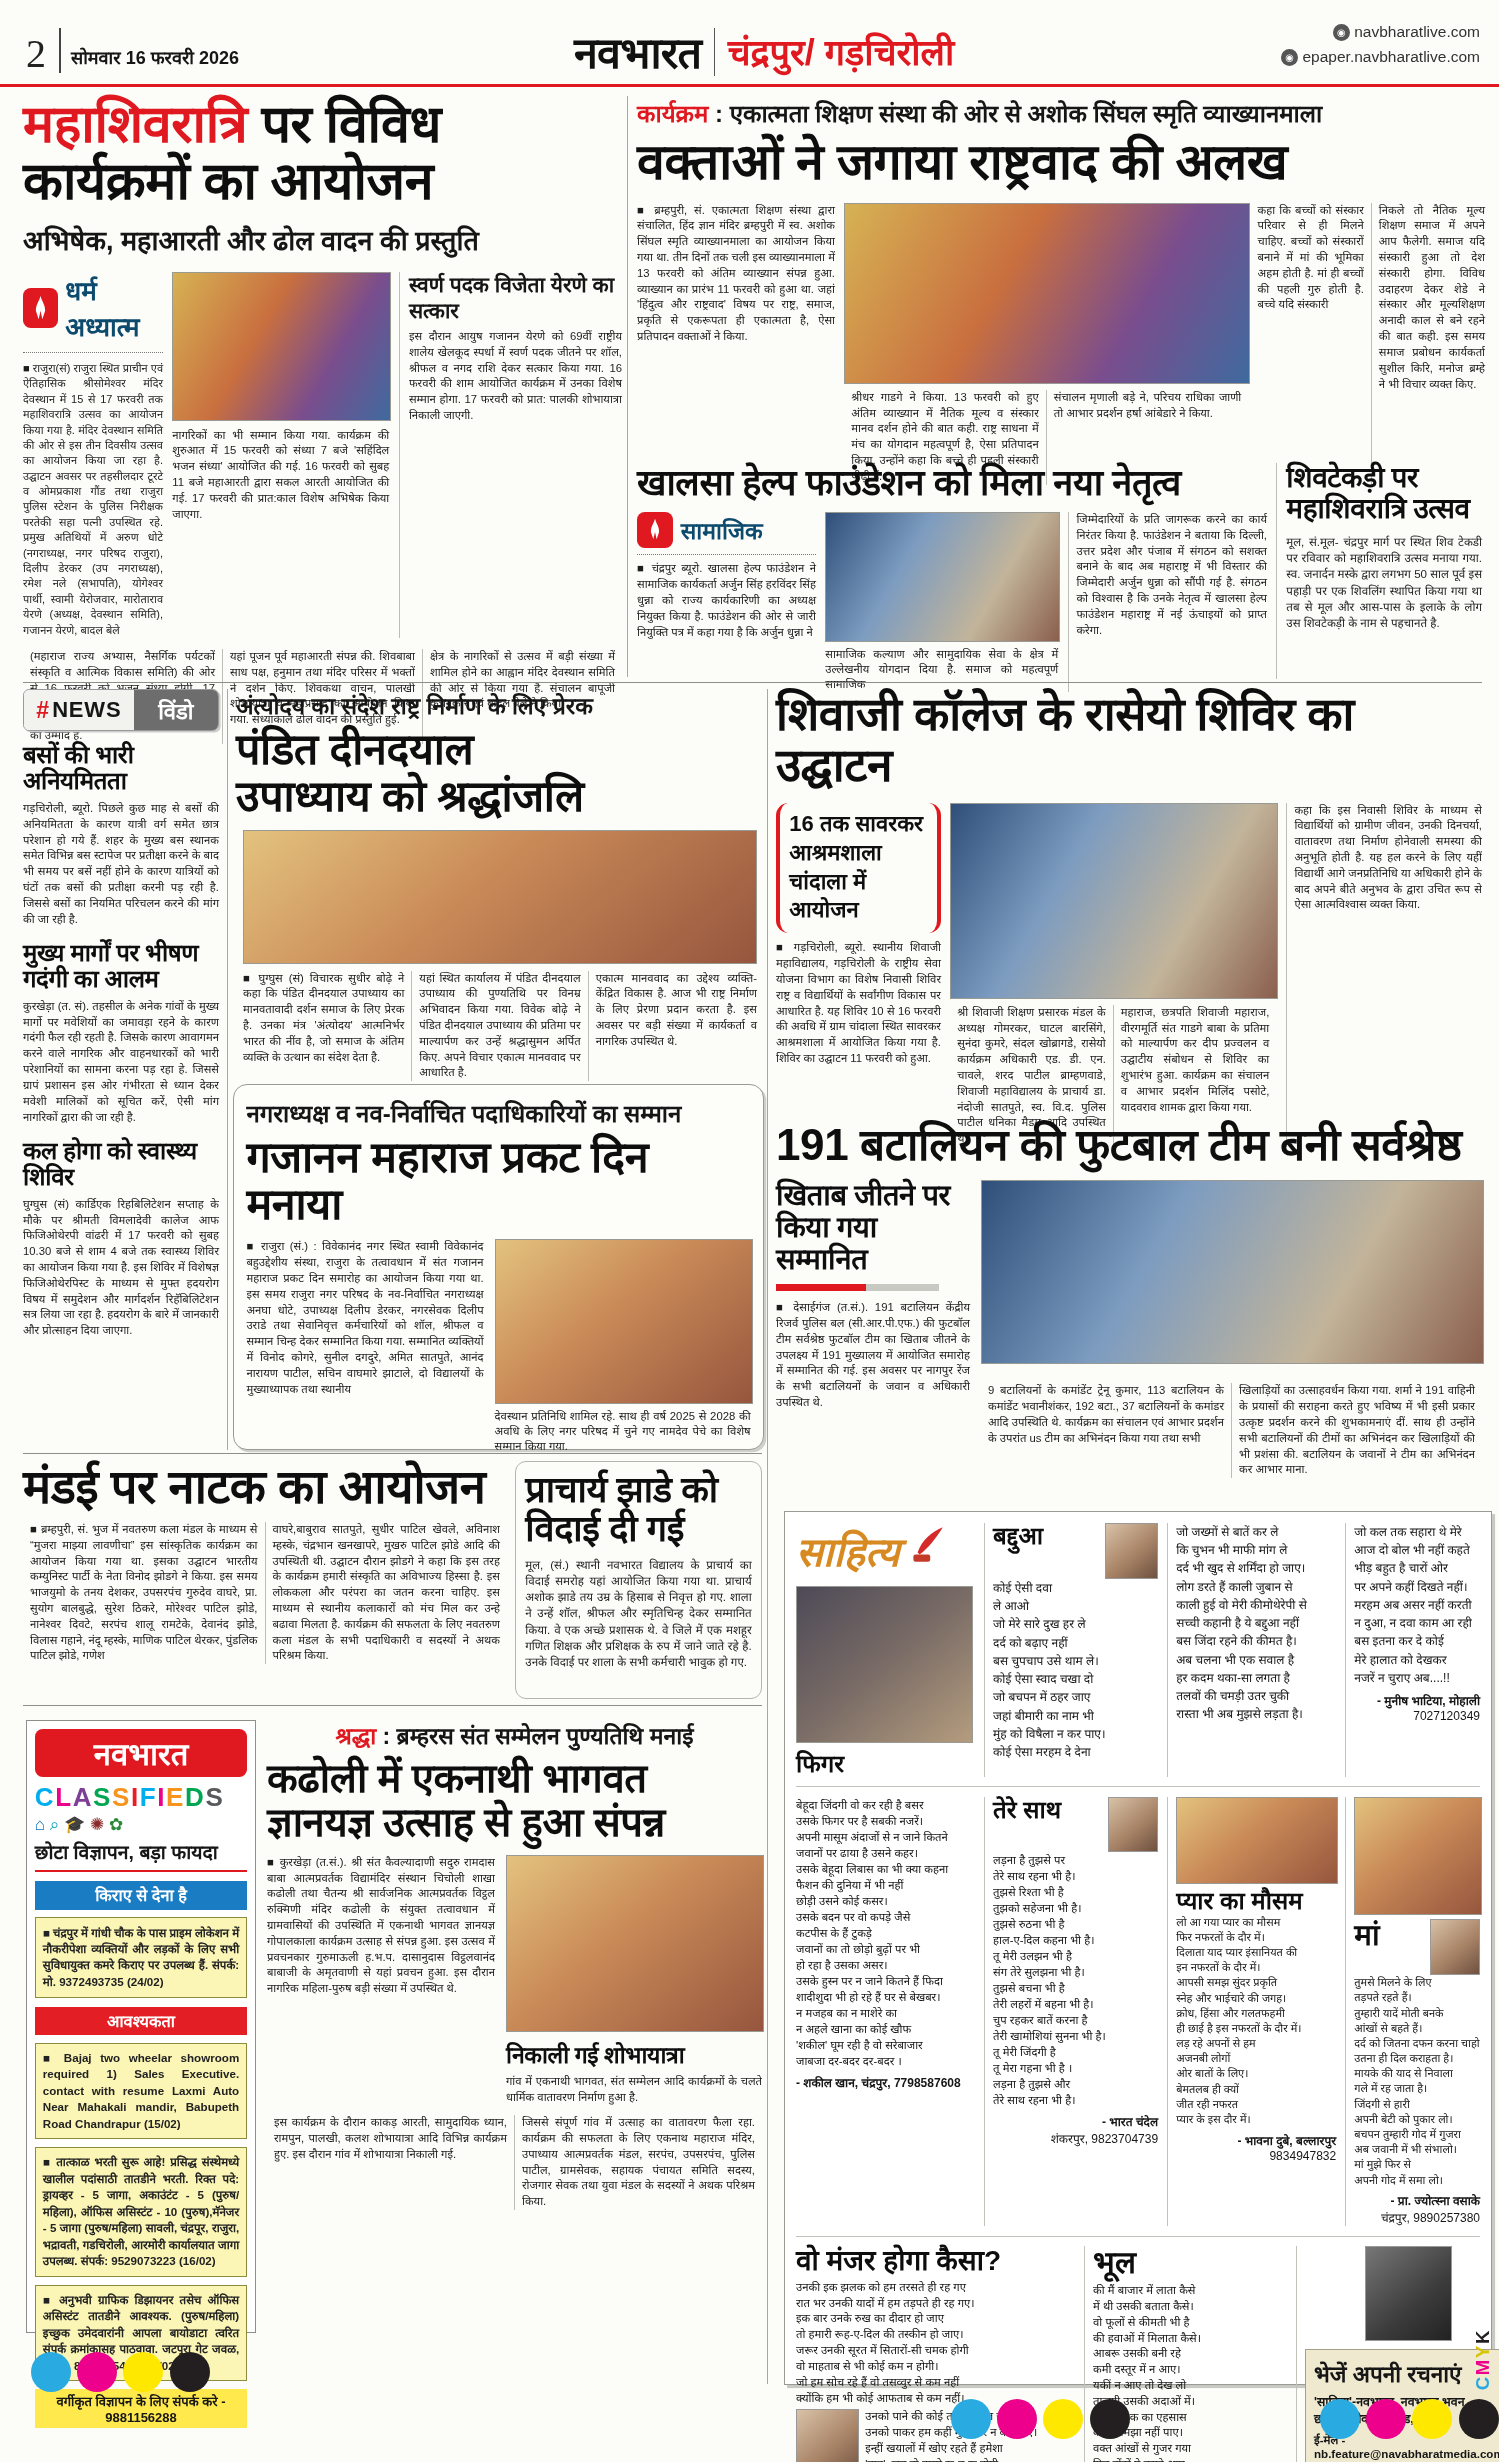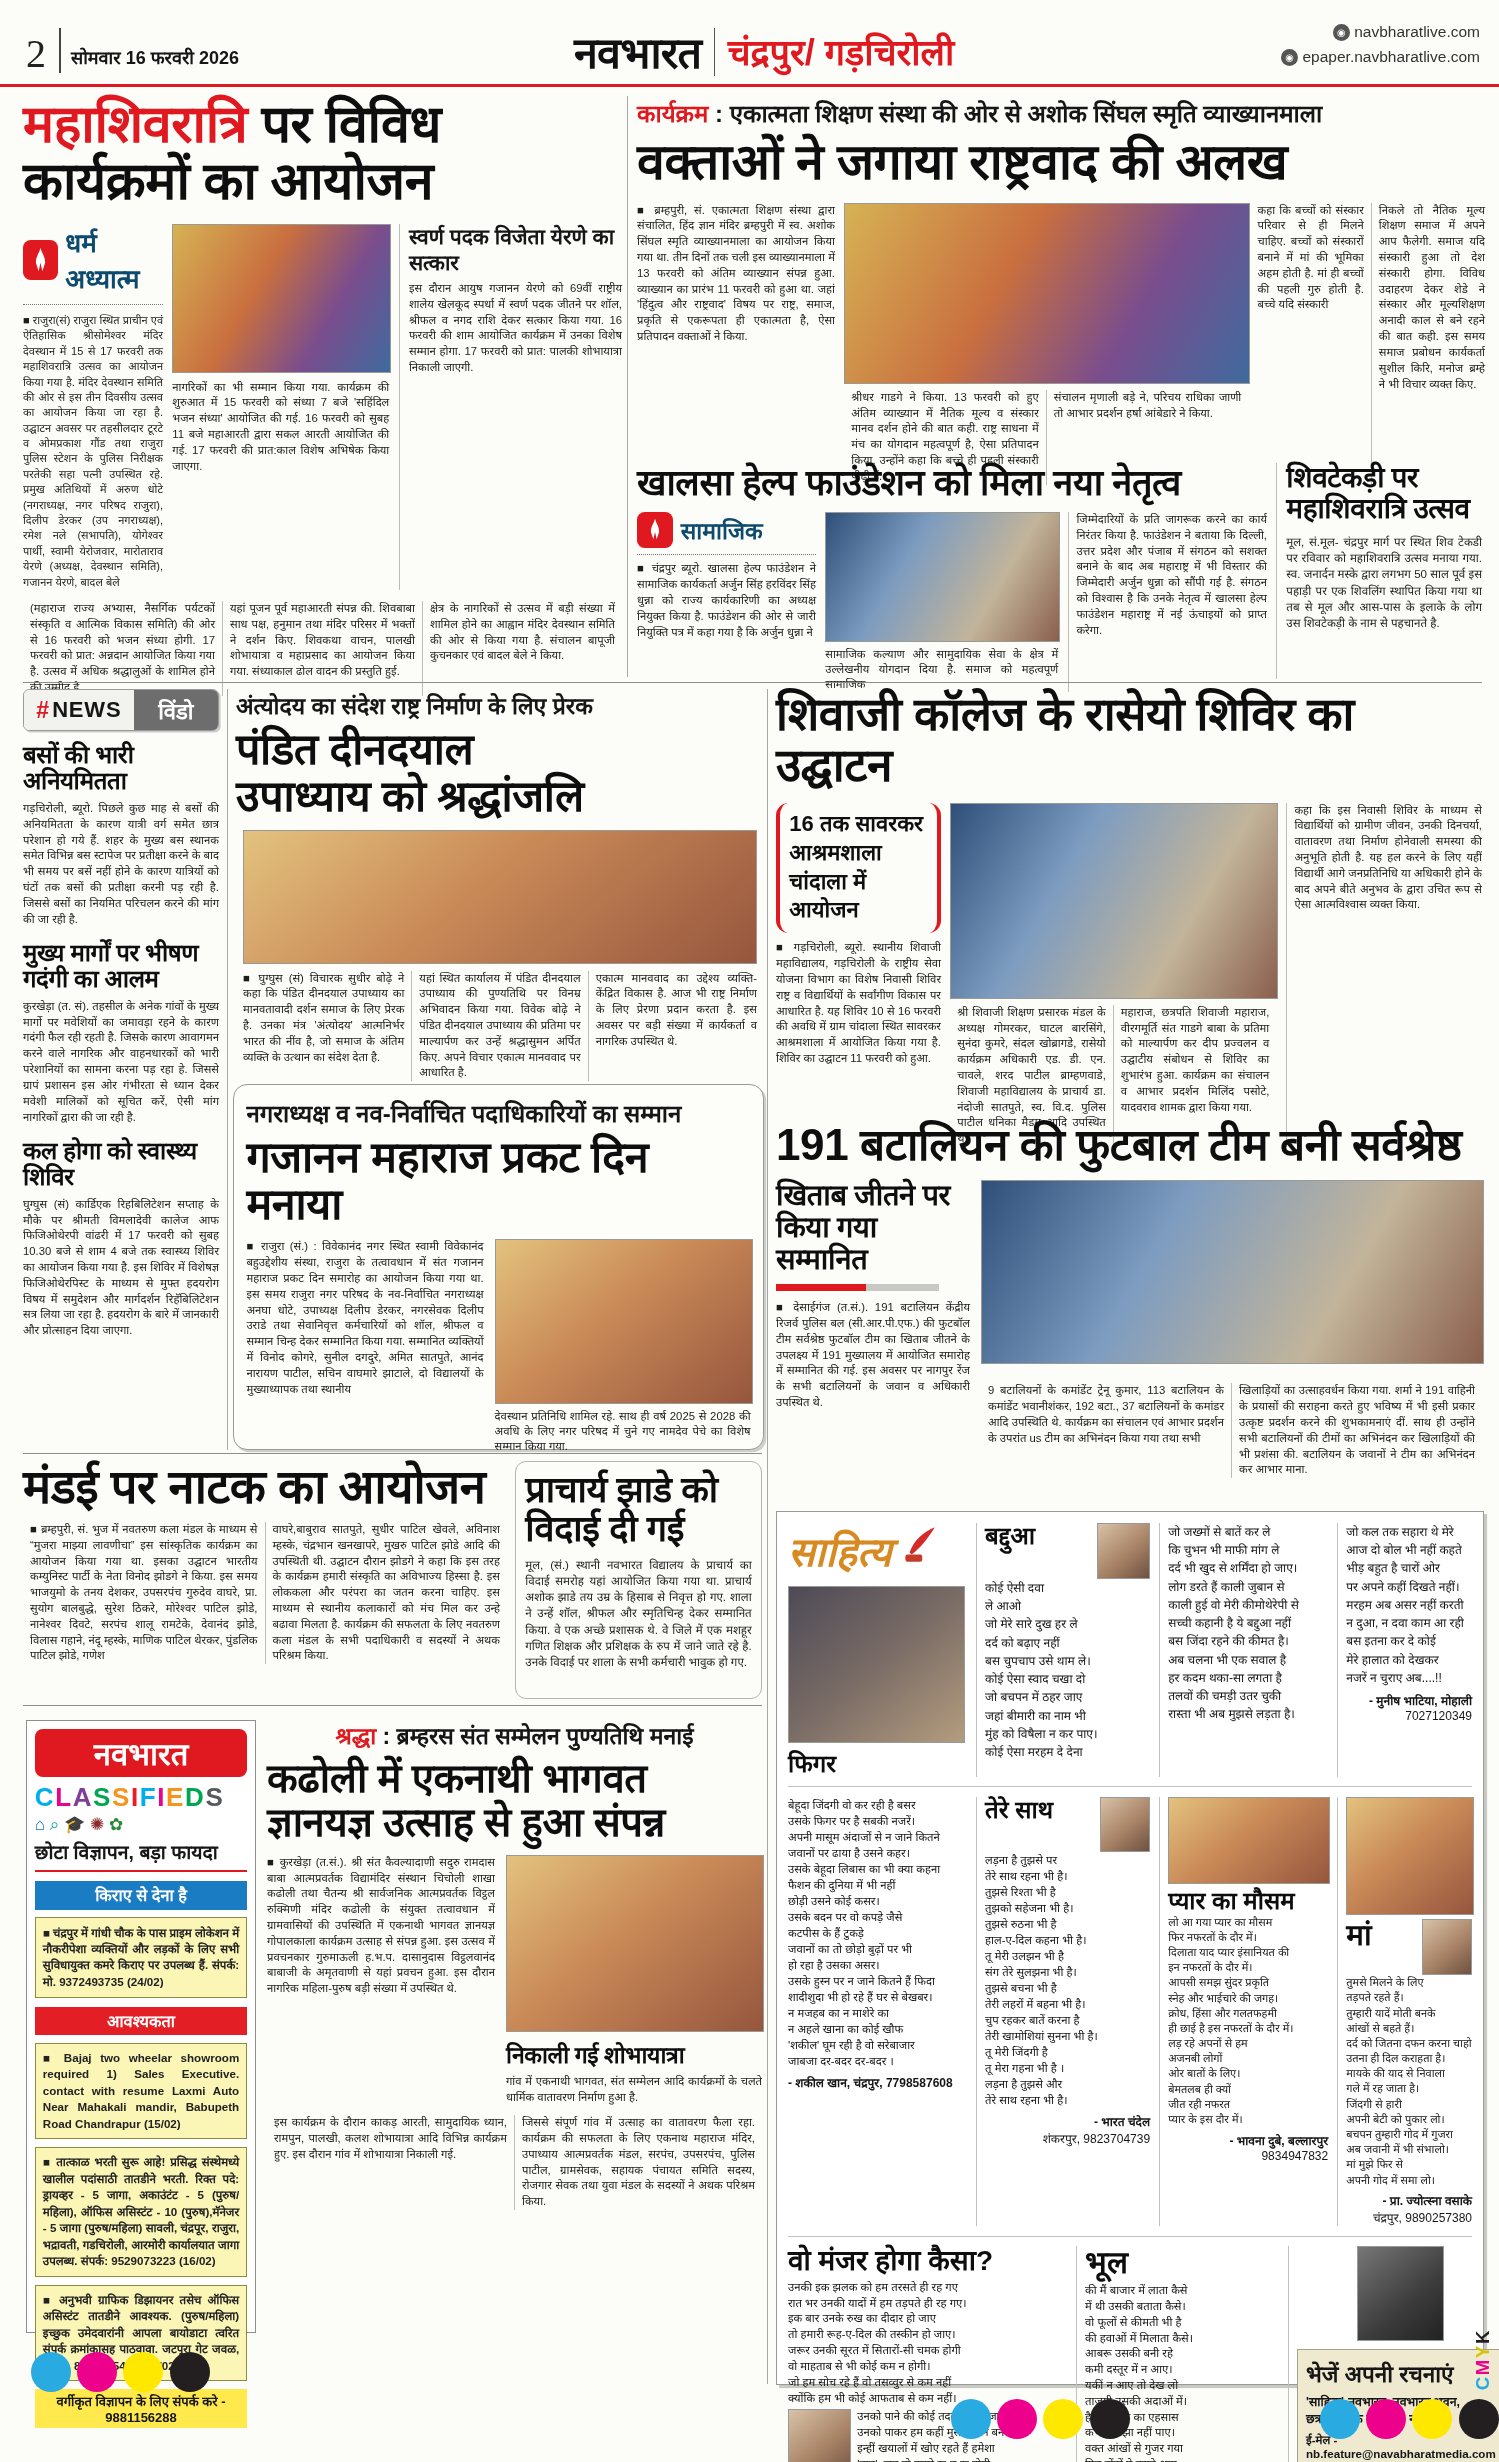--- a/index.html
+++ b/index.html
@@ -31,21 +31,21 @@
              align-items:center;justify-content:center;}
   .badge .tx{font-size:26px;font-weight:700;color:#0c4a6e;}
   .dotline{border-bottom:1.6px dotted #777;}
   .adbox{background:#fbf6b5;border:0.8px solid #8c8c3f;padding:6.2px 7px;font-size:11.6px;line-height:1.42;
          text-align:justify;font-weight:700;color:#222;margin-top:7.8px;}
   .catbar{color:#fff;font-weight:700;font-size:16.3px;text-align:center;padding:3.1px 0;margin-top:9.3px;}
   .dots{display:flex;gap:6.2px;}
   .dots i{width:40px;height:40px;border-radius:50%;display:block;}
   .quotebox{border-left:4.7px solid #e0181f;border-right:4.7px solid #e0181f;border-radius:12.4px;
             padding:7.8px 9.3px;font-weight:700;font-size:22px;line-height:1.3;color:#0f0f0f;}
-  .sahitya-box{border:1.6px solid #9b9b95;box-shadow:3.1px 3.1px 0 #c9c9c3;background:#fff;}
+  .sahitya-box{border:1.6px solid #9b9b95;box-shadow:3.1px 3.1px 0 #c9c9c3;background:#fff;margin-left:8px;}
   .subbar{background:#efe9cf;border:0.8px solid #a5a08a;}
   .caption{font-size:11.3px;line-height:1.35;text-align:justify;color:#1d1d1d;}
   .seriffont{font-family:"Liberation Serif","DejaVu Serif",serif;}
 </style>
 </head>
 <body>
 
 <div class="page">
 
   <div class="abs" style="left:0;top:0;width:1500px;height:87px;">
@@ -68,20 +68,21 @@
       </div>
     </div>
     <div class="abs" style="left:0;top:84px;width:1500px;height:3.1px;background:#e0181f;"></div>
   </div>
 
   <div class="abs" style="left:23px;top:96px;width:599px;height:581px;">
     <div class="hl center" style="font-size:52px;">
       <span class="red">महाशिवरात्रि</span><span> पर विविध</span><br>
       <span>कार्यक्रमों का आयोजन</span>
     </div>
+    <div class="b" style="font-size:27px;margin-top:11px;">अभिषेक, महाआरती और ढोल वादन की प्रस्तुति</div>
     <div style="display:flex;margin-top:14px;gap:9.3px;">
       <div style="width:140px;flex:none;">
         <div class="badge dotline" style="padding-bottom:7.8px;">
           <span class="ic">
             <svg width="23" height="26" viewBox="0 0 24 28">
                 <path d="M12 1 C10 8 7 10 7 17 L10 26 L12 17 L14 26 L17 17 C17 10 14 8 12 1 Z" fill="#fff"></path>
               </svg>
           </span>
           <span class="tx">धर्म अध्यात्म</span>
         </div>

